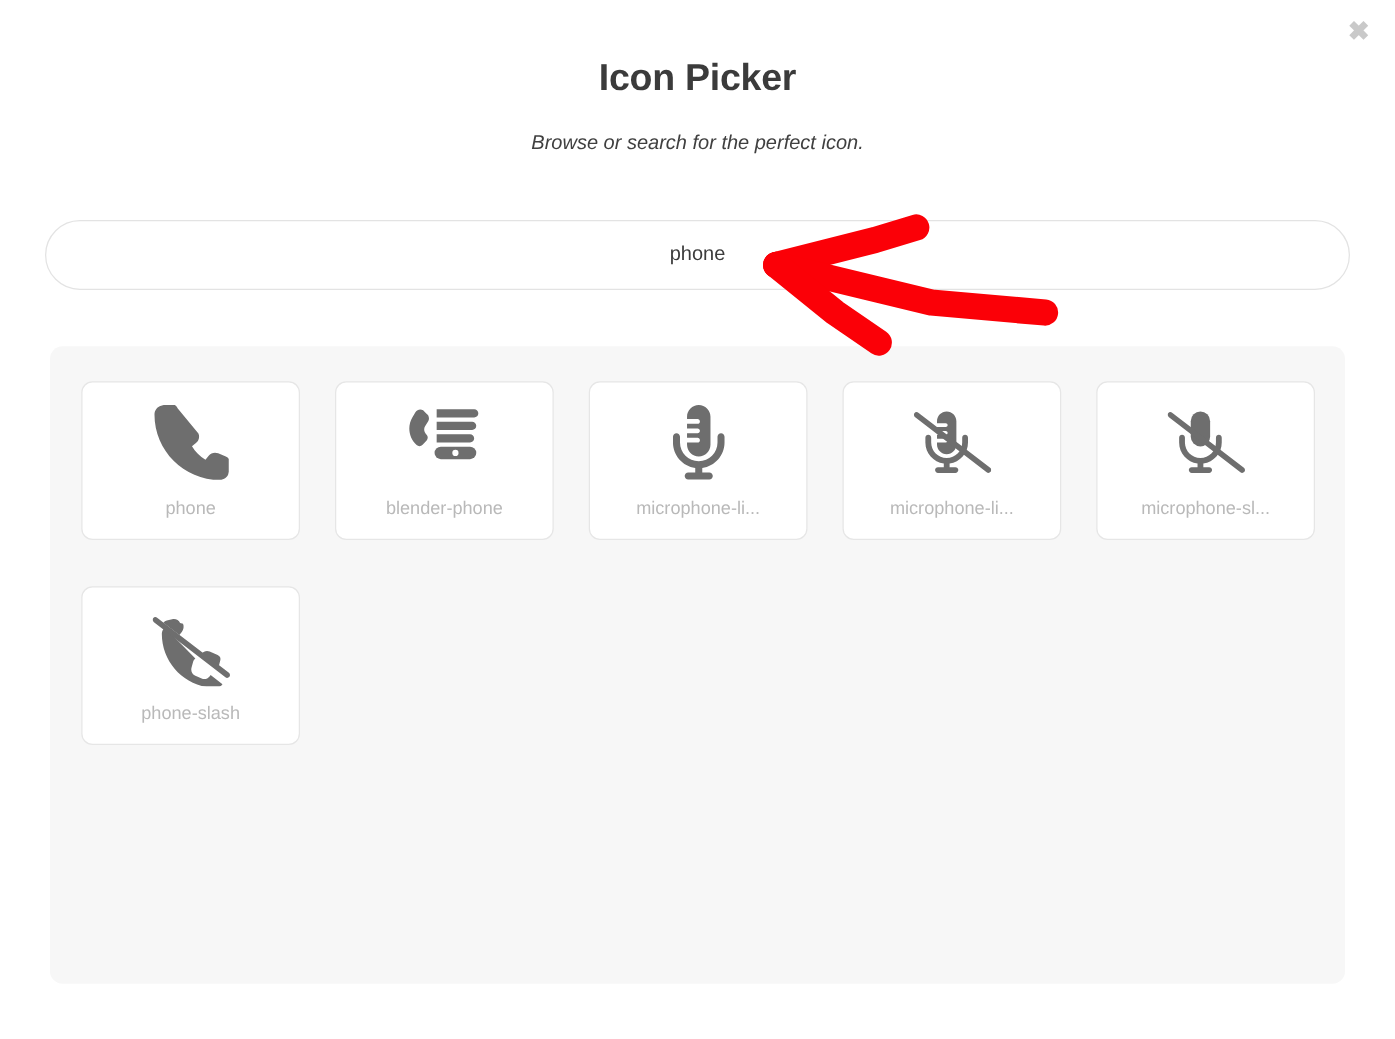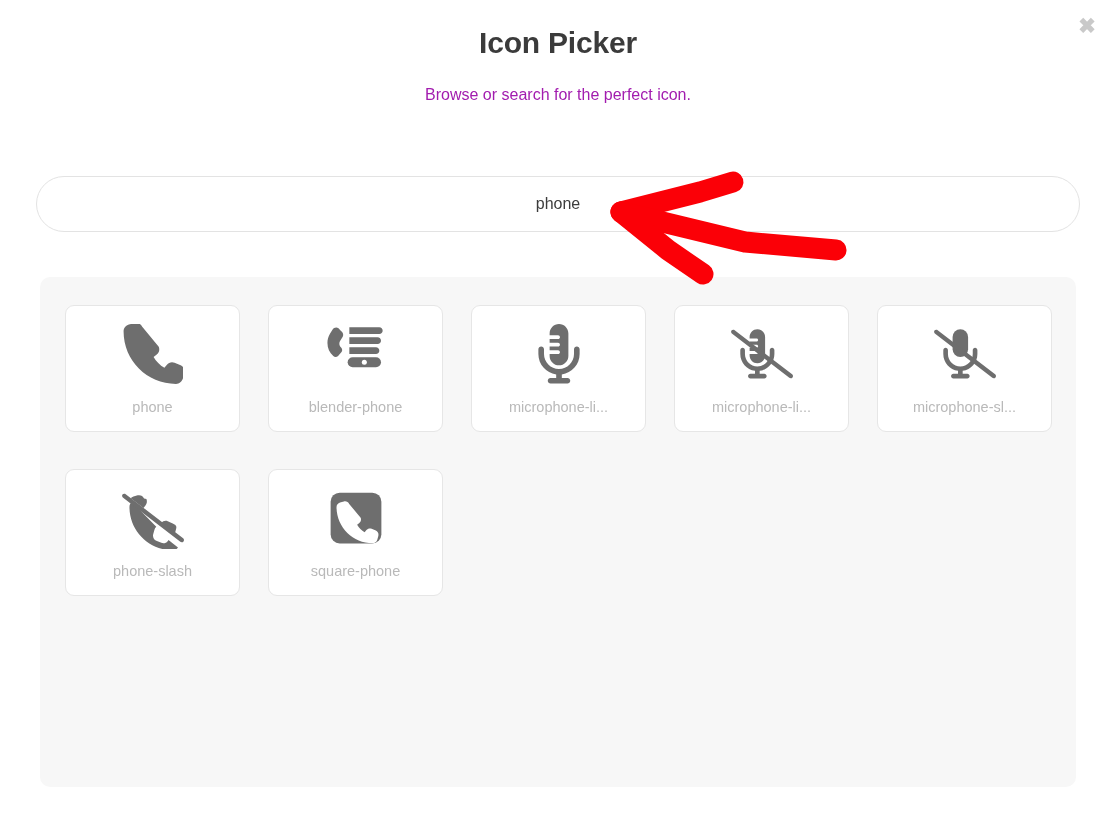--- a/index.html
+++ b/index.html
@@ -30,33 +30,34 @@
     font-size: 21px;
     font-weight: bold;
     line-height: 1;
     cursor: pointer;
     user-select: none;
   }
 
   
   .modal-title {
     margin: 0;
-    padding-top: 26px;
+    padding-top: 46px;
     text-align: center;
     font-size: 30px;
     font-weight: bold;
     color: #3b3b3b;
     letter-spacing: -0.2px;
   }
   .modal-subtitle {
     margin: 0;
     padding-top: 26px;
     text-align: center;
     font-size: 16px;
-    color: #a21caf;
+    color: #404040;
+    font-style: italic;
   }
 
   
   .search-wrap {
     position: absolute;
     left: 36px;
     top: 176px;
     width: 1044px;
     height: 56px;
   }
@@ -206,29 +207,20 @@
           <svg width="62" height="62" viewBox="0 0 640 512" fill="currentColor">
             <path d="M228 54c-11-26-39-39-66-32l-44 12c-11 3-21 9-28 17l132 102 20-25c15-19 20-46 10-68z"></path>
             <path d="M416 412c-25-5-49-14-72-26l-22 27c-15 20-42 27-65 17l-52-22c-26-11-39-39-32-66l13-48c7-26 31-45 59-45 0 0 1 0 1 0l-10-8c-1 8-1 16-1 24 0 0 0 0 0 0l-1 1c-1 55 10 108 32 156l44-34c16 26 37 48 62 66z" opacity="0"></path>
             <path d="M104 92c-17 10-27 29-27 50 0 247 200 447 447 447 22 0 43-11 54-29l-98-76-9 11c-15 20-42 27-65 17l-52-22c-26-11-39-39-32-66l13-48c3-12 10-22 19-29z"></path>
             <path d="M524 312l-52-22c-23-10-50-3-65 17l-11 13 139 108c7-8 12-17 15-28l10-38c7-27-10-38-36-50z"></path>
             <path d="M38 10C28 2 13 4 5 14S2 39 12 47l590 455c10 8 25 6 33-4s6-25-4-33z"></path>
           </svg>
         </div>
         <div class="icon-label">phone-slash</div>
       </div>
-      <div class="icon-card">
-        <div class="icon-glyph">
-          <svg width="58" height="58" viewBox="0 0 448 512" fill="currentColor">
-            <rect x="0" y="32" width="448" height="448" rx="80"></rect>
-            <path d="M164 132c-8-18-28-27-47-22l-34 9c-18 5-31 22-31 41 0 176 143 319 319 319 19 0 36-13 41-31l9-34c5-19-4-39-22-47l-37-16c-16-7-36-2-46 12l-16 19c-27-16-50-39-66-66l19-16c14-10 19-30 12-46z" fill="#ffffff"></path>
-          </svg>
-        </div>
-        <div class="icon-label">square-phone</div>
-      </div>
     </div>
 </div>
 
 <svg class="annotation" viewBox="0 0 1116 831" xmlns="http://www.w3.org/2000/svg">
   <g fill="none" stroke="#fb0007" stroke-width="21" stroke-linecap="round" stroke-linejoin="round">
     <path d="M 621 212 L 700 192 L 733 182"></path>
     <path d="M 621 212 L 745 242 L 836 250"></path>
     <path d="M 621 212 L 668 250 L 703 274"></path>
   </g>
 </svg>

